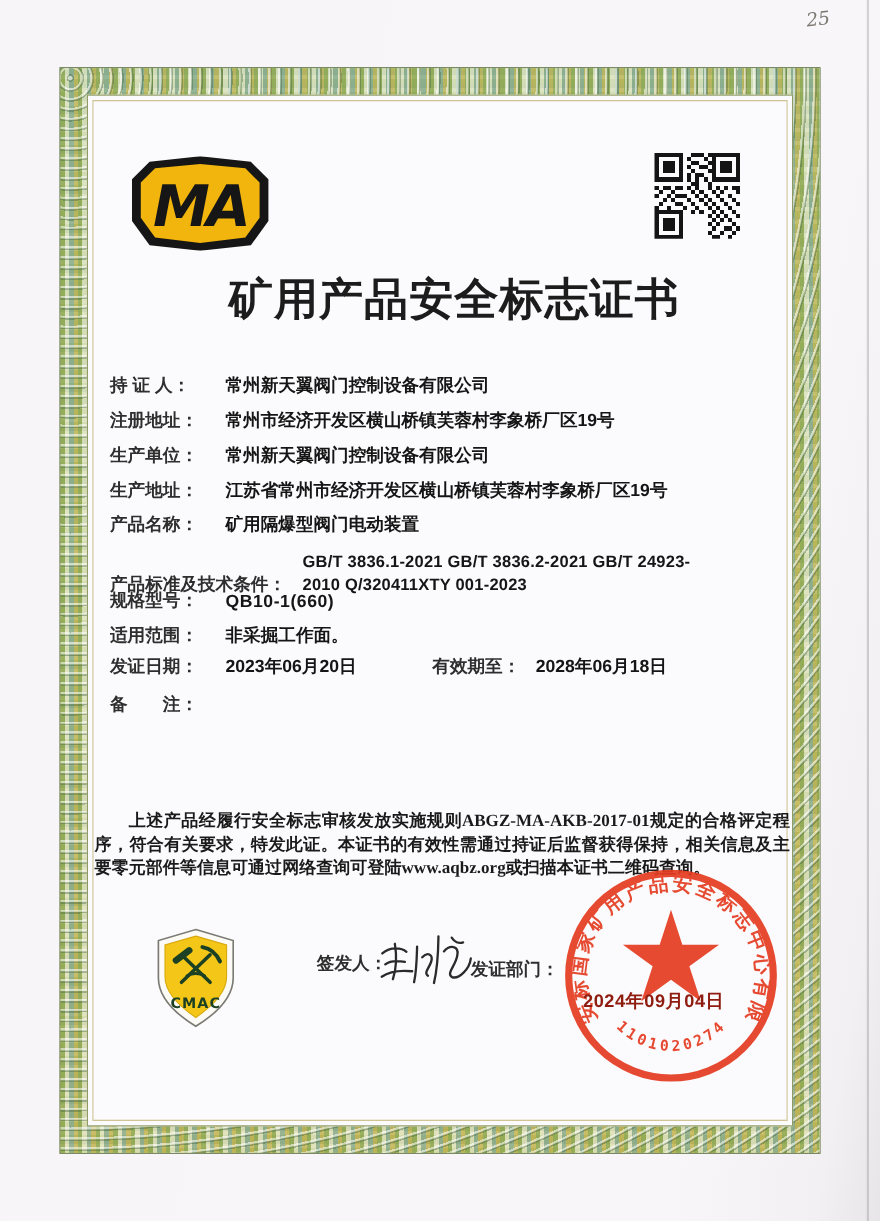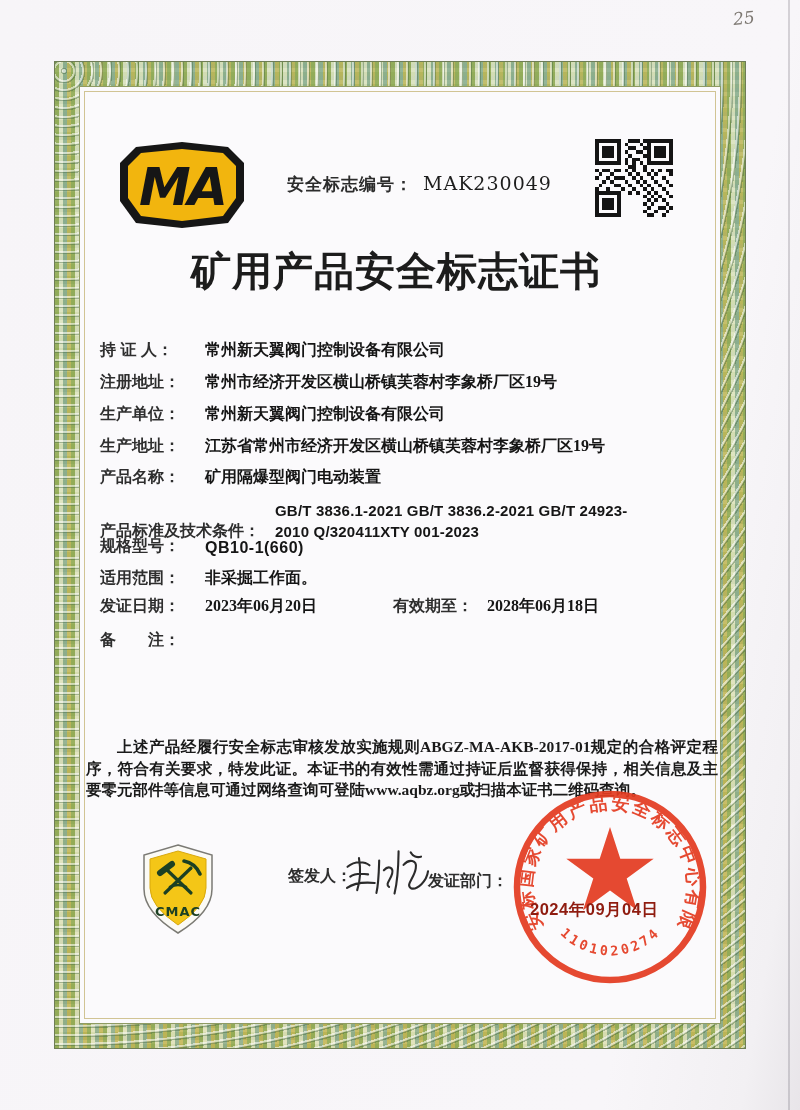--- a/index.html
+++ b/index.html
@@ -26,27 +26,27 @@
     border:1px solid #8f9b63;
     box-shadow: inset 0 0 0 4px #fbfafc, inset 0 0 0 5px rgba(186,168,92,.65); }
 
   
   .ma-logo { position:absolute; left:118px; top:142px; width:128px; height:86px; }
   .cert-no { position:absolute; left:287px; top:172px; display:flex; align-items:baseline; }
   .cert-no .lbl { font-size:17px; font-weight:bold; color:#2c2c2c; letter-spacing:1px; }
   .cert-no .val { font-size:19px; font-family:"DejaVu Serif",serif; color:#1e1e1e; margin-left:10px; letter-spacing:1px; }
   .qr { position:absolute; left:595px; top:139px; width:78px; height:78px; }
 
-  .cert-title { position:absolute; left:51px; top:244px; width:690px; text-align:center;
+  .cert-title { position:absolute; left:68px; top:244px; width:690px; text-align:center;
     font-size:40px; font-weight:900; color:#1c1c1c; letter-spacing:1px; }
 
   
   .row { position:absolute; left:100px; width:620px; display:flex; align-items:flex-end; }
   .row .lbl { font-size:16px; font-weight:bold; color:#2e2e2e; flex:0 0 auto; }
-  .row .val { font-size:16px; font-weight:bold; color:#151515; font-family:Liberation Serif, serif; }
+  .row .val { font-size:16px; font-weight:bold; color:#151515; font-family:Liberation Sans, sans-serif; }
   .r-holder   { top:340px; } .r-regaddr { top:372px; } .r-producer { top:404px; }
   .r-prodaddr { top:436px; } .r-product { top:467px; } .r-model   { top:496px;margin-top:40px; }
   .r-standards{ top:500px; } .r-scope   { top:568px; } .r-dates   { top:596px; } .r-remark { top:630px; }
   .gap-105 { width:105px; flex:0 0 105px; }
   .r-standards .lbl { margin-top:9px; }
   .std-lines { font-size:15px; font-weight:bold; color:#151515; line-height:21px; letter-spacing:.2px; }
   .r-dates .val { width:185px; }
   .r-dates .lbl2 { margin-left:3px; }
   .r-dates .val2 { margin-left:14px; width:auto; }
   .r-model .val { font-family:"Liberation Sans",sans-serif; letter-spacing:.5px; }
@@ -73,24 +73,20 @@
   <div class="frame">
     <div class="frame-inner"></div>
   </div>
 
   <svg class="ma-logo" viewBox="0 0 128 86">
     <polygon points="18,5 64,0 110,5 126,21 126,59 110,81 64,86 18,81 2,59 2,21" fill="#161616"></polygon>
     <polygon points="23,11 64,7 105,11 118,24 118,56 105,74 64,79 23,74 10,56 10,24" fill="#f2b50e"></polygon>
     <text x="64" y="63" text-anchor="middle" font-family="DejaVu Sans, sans-serif" font-size="52" font-weight="bold" font-style="italic" letter-spacing="-3" fill="#161616">MA</text>
   </svg>
 
-  <div class="cert-no">
-    <span class="lbl">安全标志编号：</span>
-    <span class="val">MAK230049</span>
-  </div>
 
   <svg class="qr" viewBox="0 0 21 21" shape-rendering="crispEdges">
     <path fill="#141414" fill-rule="evenodd" d="M0 0h7v7H0z M1 1h5v5H1z M2 2h3v3H2z
       M14 0h7v7h-7z M15 1h5v5h-5z M16 2h3v3h-3z
       M0 14h7v7H0z M1 15h5v5H1z M2 16h3v3h-3z"></path>
     <path fill="#141414" d="M9 0h3v1H9z M13 0h1v1h-1z M8 1h1v1H8z M12 1h1v1h-1z M9 2h2v1H9z M13 2h1v1h-1z
       M8 3h1v1H8z M11 3h2v1h-2z M9 4h1v1H9z M13 4h1v1h-1z M8 5h1v1H8z M10 5h2v1h-2z
       M8 6h1v1H8z M10 6h1v1h-1z M12 6h1v1h-1z M9 7h2v1H9z M13 7h1v1h-1z
       M6 8h1v1H6z M6 10h1v1H6z M6 12h1v1H6z
       M0 8h1v1H0z M2 8h2v1H2z M5 8h1v1H5z M8 8h1v1H8z M10 8h1v1h-1z M13 8h1v1h-1z M15 8h1v1h-1z M17 8h1v1h-1z M19 8h2v1h-2z

